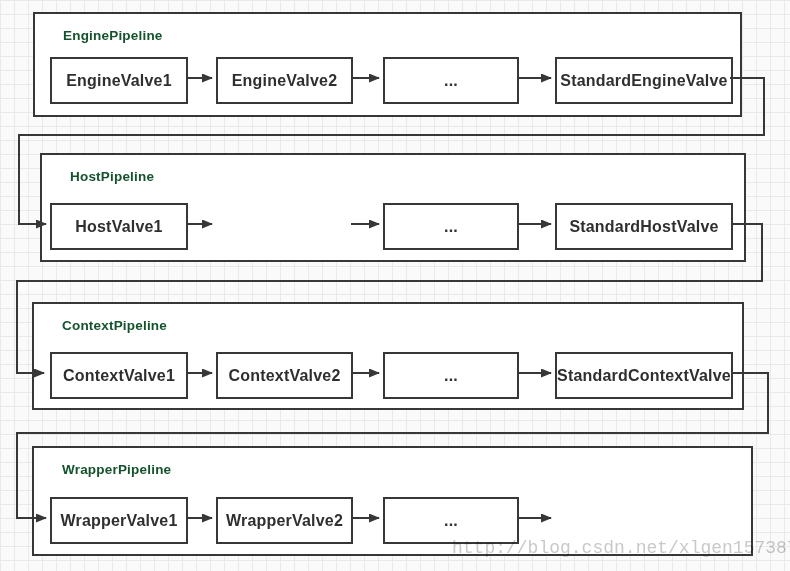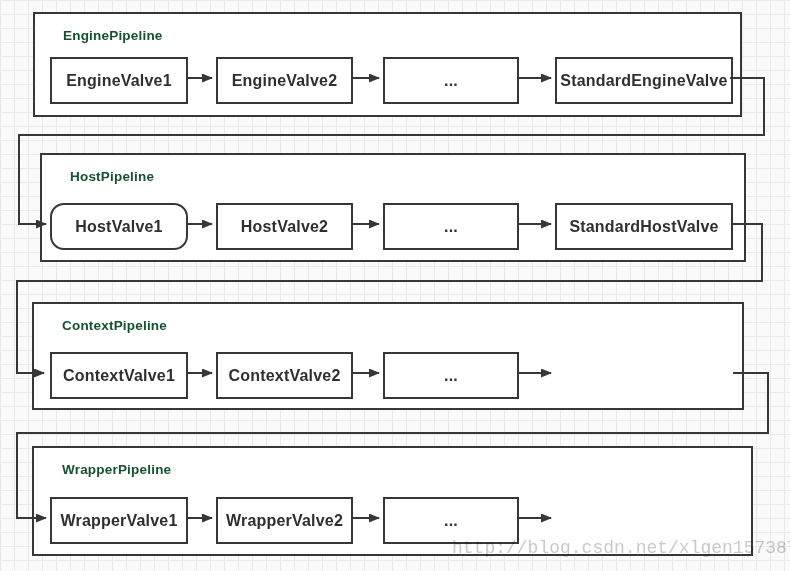--- a/index.html
+++ b/index.html
@@ -90,44 +90,44 @@
     <div class="valve col3" style="top:43px;">
       <span>...</span>
     </div>
     <div class="valve col4" style="top:43px;">
       <span>StandardEngineValve</span>
     </div>
   </div>
 
   <div class="pipeline" style="left:40px; top:153px; width:706px; height:109px;">
     <span class="pipeline-title">HostPipeline</span>
-    <div class="valve col1" style="left:8px; top:48px;border-radius:14px;">
+    <div class="valve col1" style="left:8px; top:48px;">
       <span>HostValve1</span>
-    </div>
-    <div class="valve col2" style="left:174px; top:48px;">
-      <span>HostValve2</span>
     </div>
     <div class="valve col3" style="left:341px; top:48px;">
       <span>...</span>
     </div>
     <div class="valve col4" style="left:513px; top:48px;">
       <span>StandardHostValve</span>
     </div>
   </div>
 
   <div class="pipeline" style="left:32px; top:302px; width:712px; height:108px;">
     <span class="pipeline-title">ContextPipeline</span>
     <div class="valve col1" style="left:16px; top:48px;">
       <span>ContextValve1</span>
     </div>
     <div class="valve col2" style="left:182px; top:48px;">
       <span>ContextValve2</span>
     </div>
     <div class="valve col3" style="left:349px; top:48px;">
       <span>...</span>
+    </div>
+    <div class="valve col4" style="left:521px; top:48px;">
+      <span>StandardContextValve</span>
     </div>
   </div>
 
   <div class="pipeline" style="left:32px; top:446px; width:721px; height:110px;">
     <span class="pipeline-title">WrapperPipeline</span>
     <div class="valve col1" style="left:16px; top:49px;">
       <span>WrapperValve1</span>
     </div>
     <div class="valve col2" style="left:182px; top:49px;">
       <span>WrapperValve2</span>

